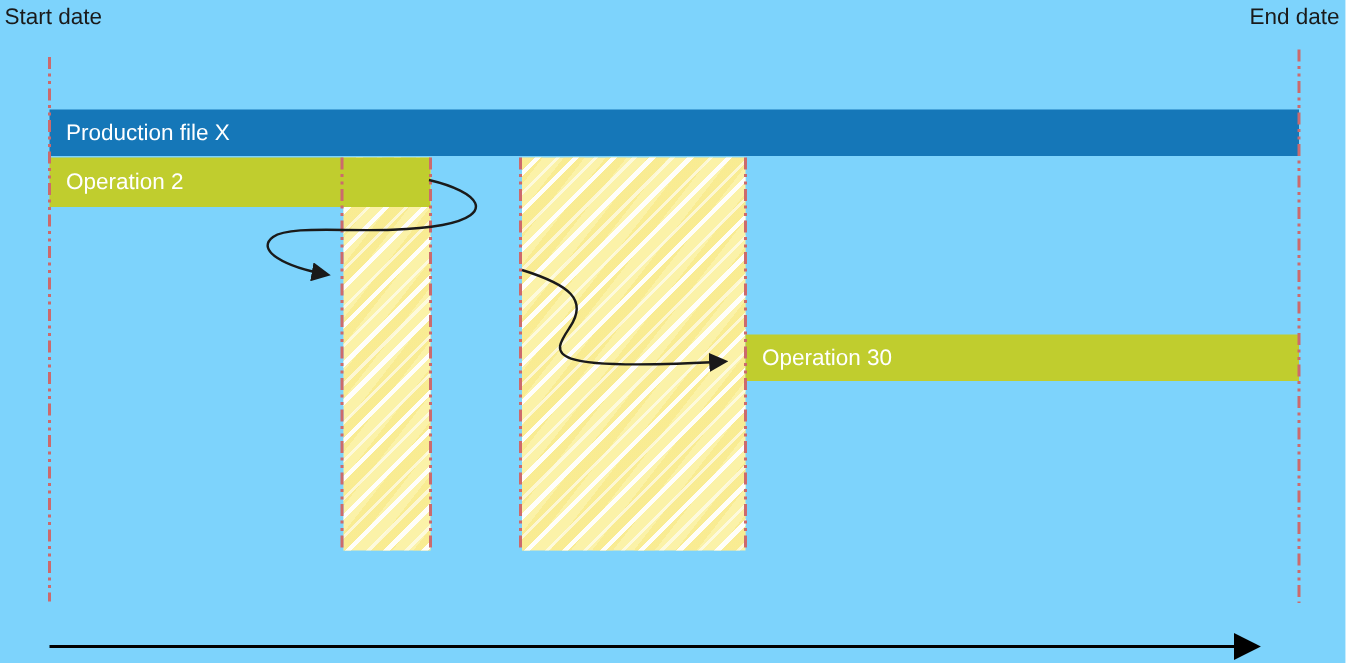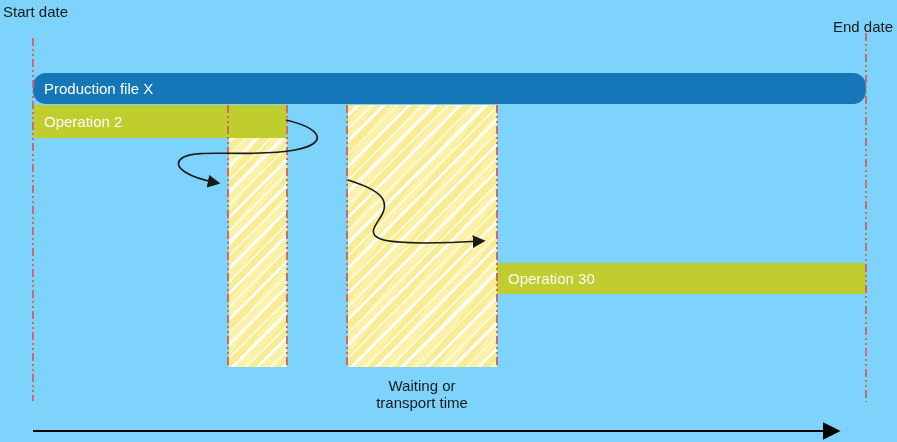--- a/index.html
+++ b/index.html
@@ -10,35 +10,35 @@
     font-family:"Liberation Sans", sans-serif;
     overflow:hidden;
   }
   .date-label{
     position:absolute;
     font-size:15px;
     color:#1a1a1a;
     white-space:nowrap;
   }
   .start-date{left:3px;top:3px;}
-  .end-date{left:833px;top:18px;text-align:center;}
+  .end-date{left:833px;top:3px;text-align:center;}
   .bar{
     position:absolute;
     display:flex;
     align-items:center;
     color:#ffffff;
     font-size:15px;
     padding-left:11px;
     box-sizing:border-box;
     white-space:nowrap;
   }
-  .bar-production{left:33px;top:73px;width:833px;height:31px;background:#1577b8;border-radius:13px;}
+  .bar-production{left:33px;top:73px;width:833px;height:31px;background:#1577b8;}
   .bar-op10{left:33px;top:105px;width:254px;height:33px;background:#c0cd2e;}
   .bar-op20{left:230px;top:166px;width:117px;height:30px;background:#c0cd2e;}
-  .bar-op30{left:497px;top:223px;width:369px;height:31px;background:#c0cd2e;margin-top:40px;}
+  .bar-op30{left:497px;top:223px;width:369px;height:31px;background:#c0cd2e;}
   .hatch{
     position:absolute;
     background:
       repeating-linear-gradient(135deg,
         rgba(255,255,255,0) 0px, rgba(255,255,255,0) 6px,
         rgba(255,255,255,0.95) 6px, rgba(255,255,255,0.95) 9px,
         rgba(255,255,255,0) 9px, rgba(255,255,255,0) 16px,
         rgba(255,255,255,0.6) 16px, rgba(255,255,255,0.6) 18px),
       repeating-linear-gradient(128deg,
         rgba(246,228,120,0.45) 0px, rgba(246,228,120,0.45) 11px,
@@ -98,18 +98,14 @@
     <line x1="347" y1="105" x2="347" y2="367" stroke-width="2" stroke-dasharray="8 3 2 3 2 3" stroke="#cc6a6d"></line>
     <line x1="497" y1="105" x2="497" y2="367" stroke-width="2" stroke-dasharray="8 3 2 3 2 3" stroke="#cc6a6d"></line>
     <line x1="866" y1="33" x2="866" y2="402" stroke-width="2" stroke-dasharray="8 3 2 3 2 3" stroke="#cc6a6d"></line>
 
     <path d="M286,120 C320,128 331,143 295,150 C250,158 196,148 182,158 C170,167 190,178 218,183" fill="none" stroke="#1a1a1a" stroke-width="1.6" marker-end="url(#arrowhead)"></path>
     <path d="M348,180 C380,190 392,200 380,218 C368,236 358,248 483,241" fill="none" stroke="#1a1a1a" stroke-width="1.6" marker-end="url(#arrowhead)"></path>
 
     <line x1="33" y1="431" x2="837" y2="431" stroke="#000000" stroke-width="2" marker-end="url(#axishead)"></line>
   </svg>
 
-  <div class="caption caption-waiting">
-    <div>Waiting or</div>
-    <div>transport time</div>
-  </div>
 
 </div>
 
 </body></html>

